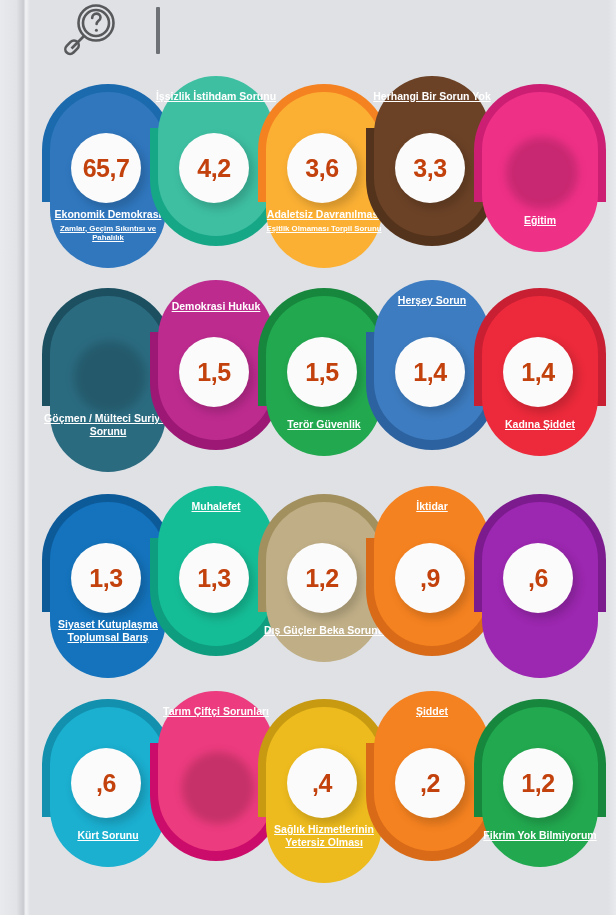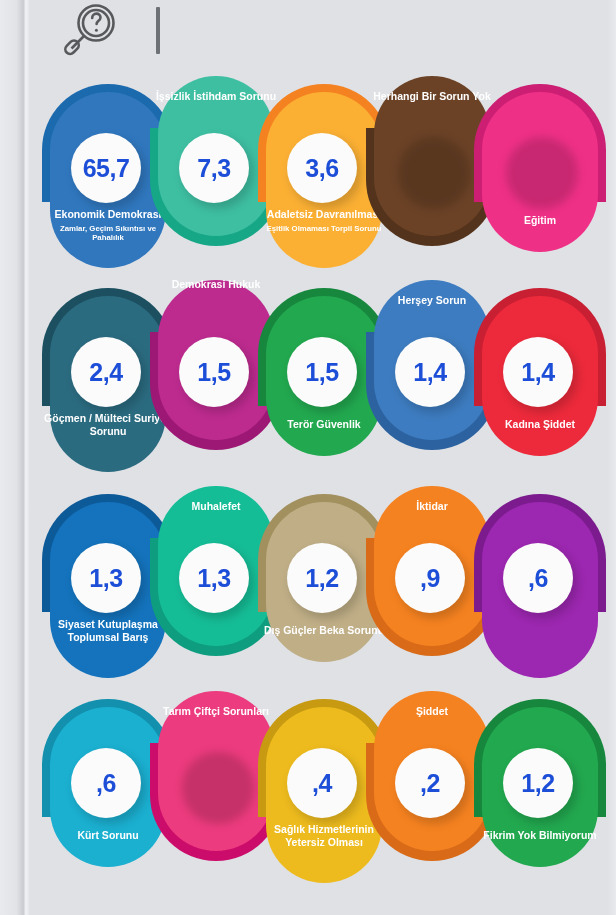--- a/index.html
+++ b/index.html
@@ -84,30 +84,31 @@
     background:rgba(0,0,0,0.16);
     filter:blur(4px);
   }
   .circle{
     position:absolute;left:21px;top:71px;width:70px;height:70px;
     border-radius:50%;
     background:#fbfbfb;
     display:flex;align-items:center;justify-content:center;
   }
   .value{
-    color:#1d4ed8;
+    color:#c2410c;
     font-size:25px;font-weight:bold;letter-spacing:-0.5px;
     line-height:1;
   }
 
   
   .label{
     position:absolute;left:-6px;width:128px;
     text-align:center;color:#ffffff;
     font-weight:bold;
+    text-decoration:underline;
   }
   .label .lmain{
     font-size:10.5px;line-height:12.5px;display:block;
   }
   .label .lsub{
     font-size:7.8px;line-height:9.2px;display:block;margin-top:3px;
     font-weight:bold;
   }
   .cell.down .label{ top:148px; }
   .cell.up   .label{ top:29px; }
@@ -151,21 +152,21 @@
             <div class="label" style="top: 146px;">
               <span class="lmain">Ekonomik Demokrasi</span>
               <span class="lsub">Zamlar, Geçim Sıkıntısı ve Pahalılık</span>
             </div>
           </div>
           <div class="cell up" style="left: 128px;">
             <div class="arch" style="background: rgb(22, 167, 135);"></div>
             <div class="pill" style="background: rgb(62, 191, 162);"></div>
             <div class="circ-shadow"></div>
             <div class="circle">
-              <span class="value">7,3</span>
+              <span class="value">4,2</span>
             </div>
             <div class="label" style="top: 28px;">
               <span class="lmain">İşsizlik İstihdam Sorunu</span>
             </div>
           </div>
           <div class="cell down tall" style="left: 236px;">
             <div class="arch" style="background: rgb(245, 130, 32);"></div>
             <div class="pill" style="background: rgb(251, 176, 52);"></div>
             <div class="circ-shadow"></div>
             <div class="circle">
@@ -173,53 +174,53 @@
             </div>
             <div class="label" style="top: 146px;">
               <span class="lmain">Adaletsiz Davranılması</span>
               <span class="lsub">Eşitlik Olmaması Torpil Sorunu</span>
             </div>
           </div>
           <div class="cell up" style="left: 344px;">
             <div class="arch" style="background: rgb(84, 51, 28);"></div>
             <div class="pill" style="background: rgb(107, 66, 38);"></div>
             <div class="circ-shadow"></div>
+            <div class="circle">
+              <span class="value">3,3</span>
+            </div>
             <div class="label" style="top: 28px;">
               <span class="lmain">Herhangi Bir Sorun Yok</span>
             </div>
           </div>
           <div class="cell down" style="left: 452px;">
             <div class="arch" style="background: rgb(204, 31, 116);"></div>
             <div class="pill" style="background: rgb(239, 48, 135);"></div>
             <div class="circ-shadow"></div>
             <div class="label" style="top: 152px;">
               <span class="lmain">Eğitim</span>
             </div>
           </div>
         </div>
         <div class="row" style="top: 204px;">
           <div class="cell down tall" style="left: 20px;">
             <div class="arch" style="background: rgb(28, 79, 96);"></div>
             <div class="pill" style="background: rgb(43, 107, 128);"></div>
             <div class="circ-shadow"></div>
-            <div class="circle">
-              <span class="value">2,4</span>
-            </div>
             <div class="label" style="top: 146px;">
               <span class="lmain">Göçmen / Mülteci Suriyeli Sorunu</span>
             </div>
           </div>
           <div class="cell up" style="left: 128px;">
             <div class="arch" style="background: rgb(156, 24, 116);"></div>
             <div class="pill" style="background: rgb(189, 43, 143);"></div>
             <div class="circ-shadow"></div>
             <div class="circle">
               <span class="value">1,5</span>
             </div>
-            <div class="label" style="top: 12px;">
+            <div class="label" style="top: 34px;">
               <span class="lmain">Demokrasi Hukuk</span>
             </div>
           </div>
           <div class="cell down" style="left: 236px;">
             <div class="arch" style="background: rgb(23, 135, 61);"></div>
             <div class="pill" style="background: rgb(34, 168, 79);"></div>
             <div class="circ-shadow"></div>
             <div class="circle">
               <span class="value">1,5</span>
             </div>

